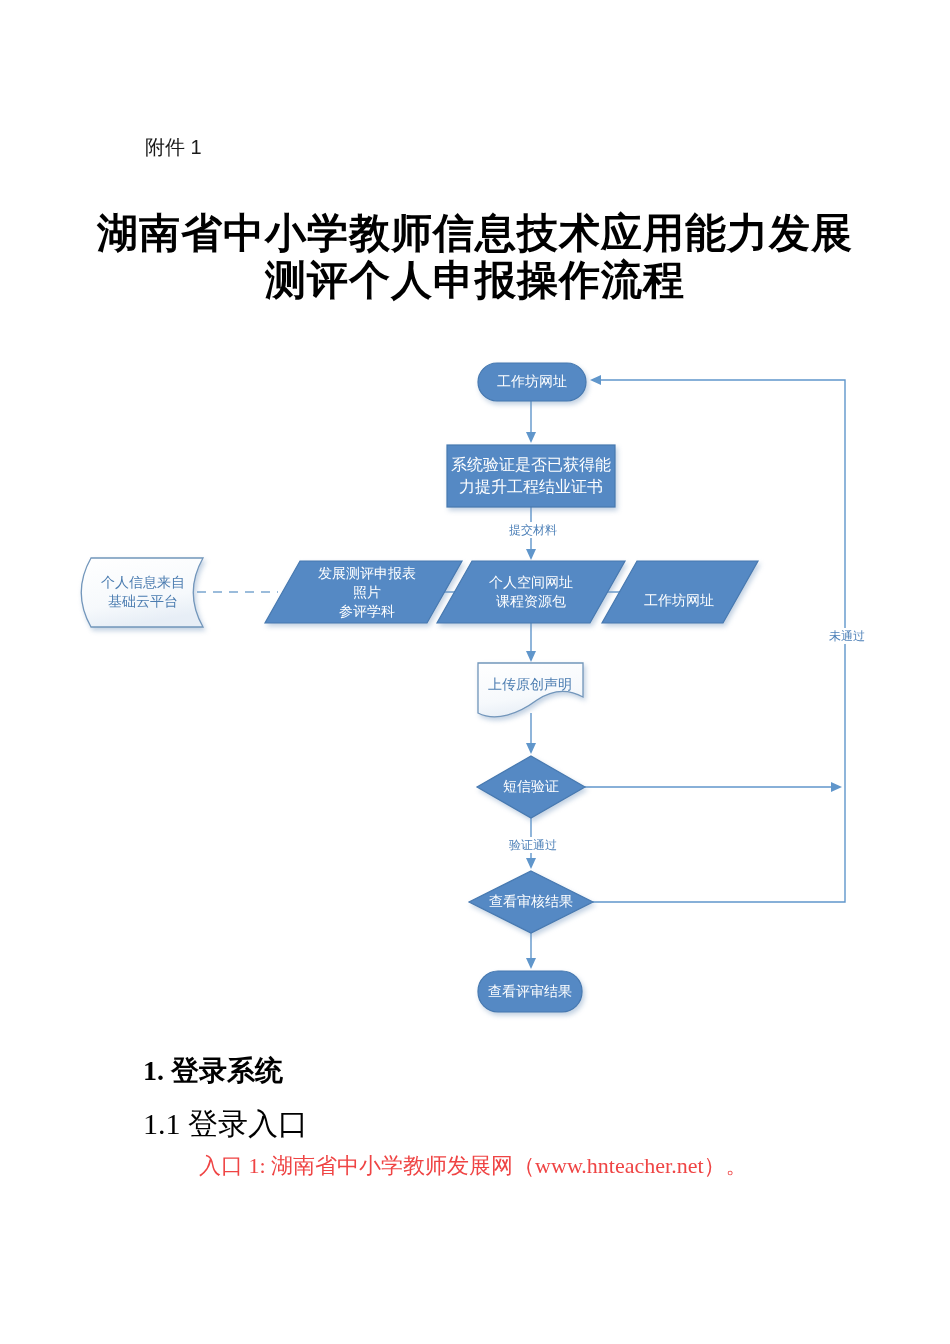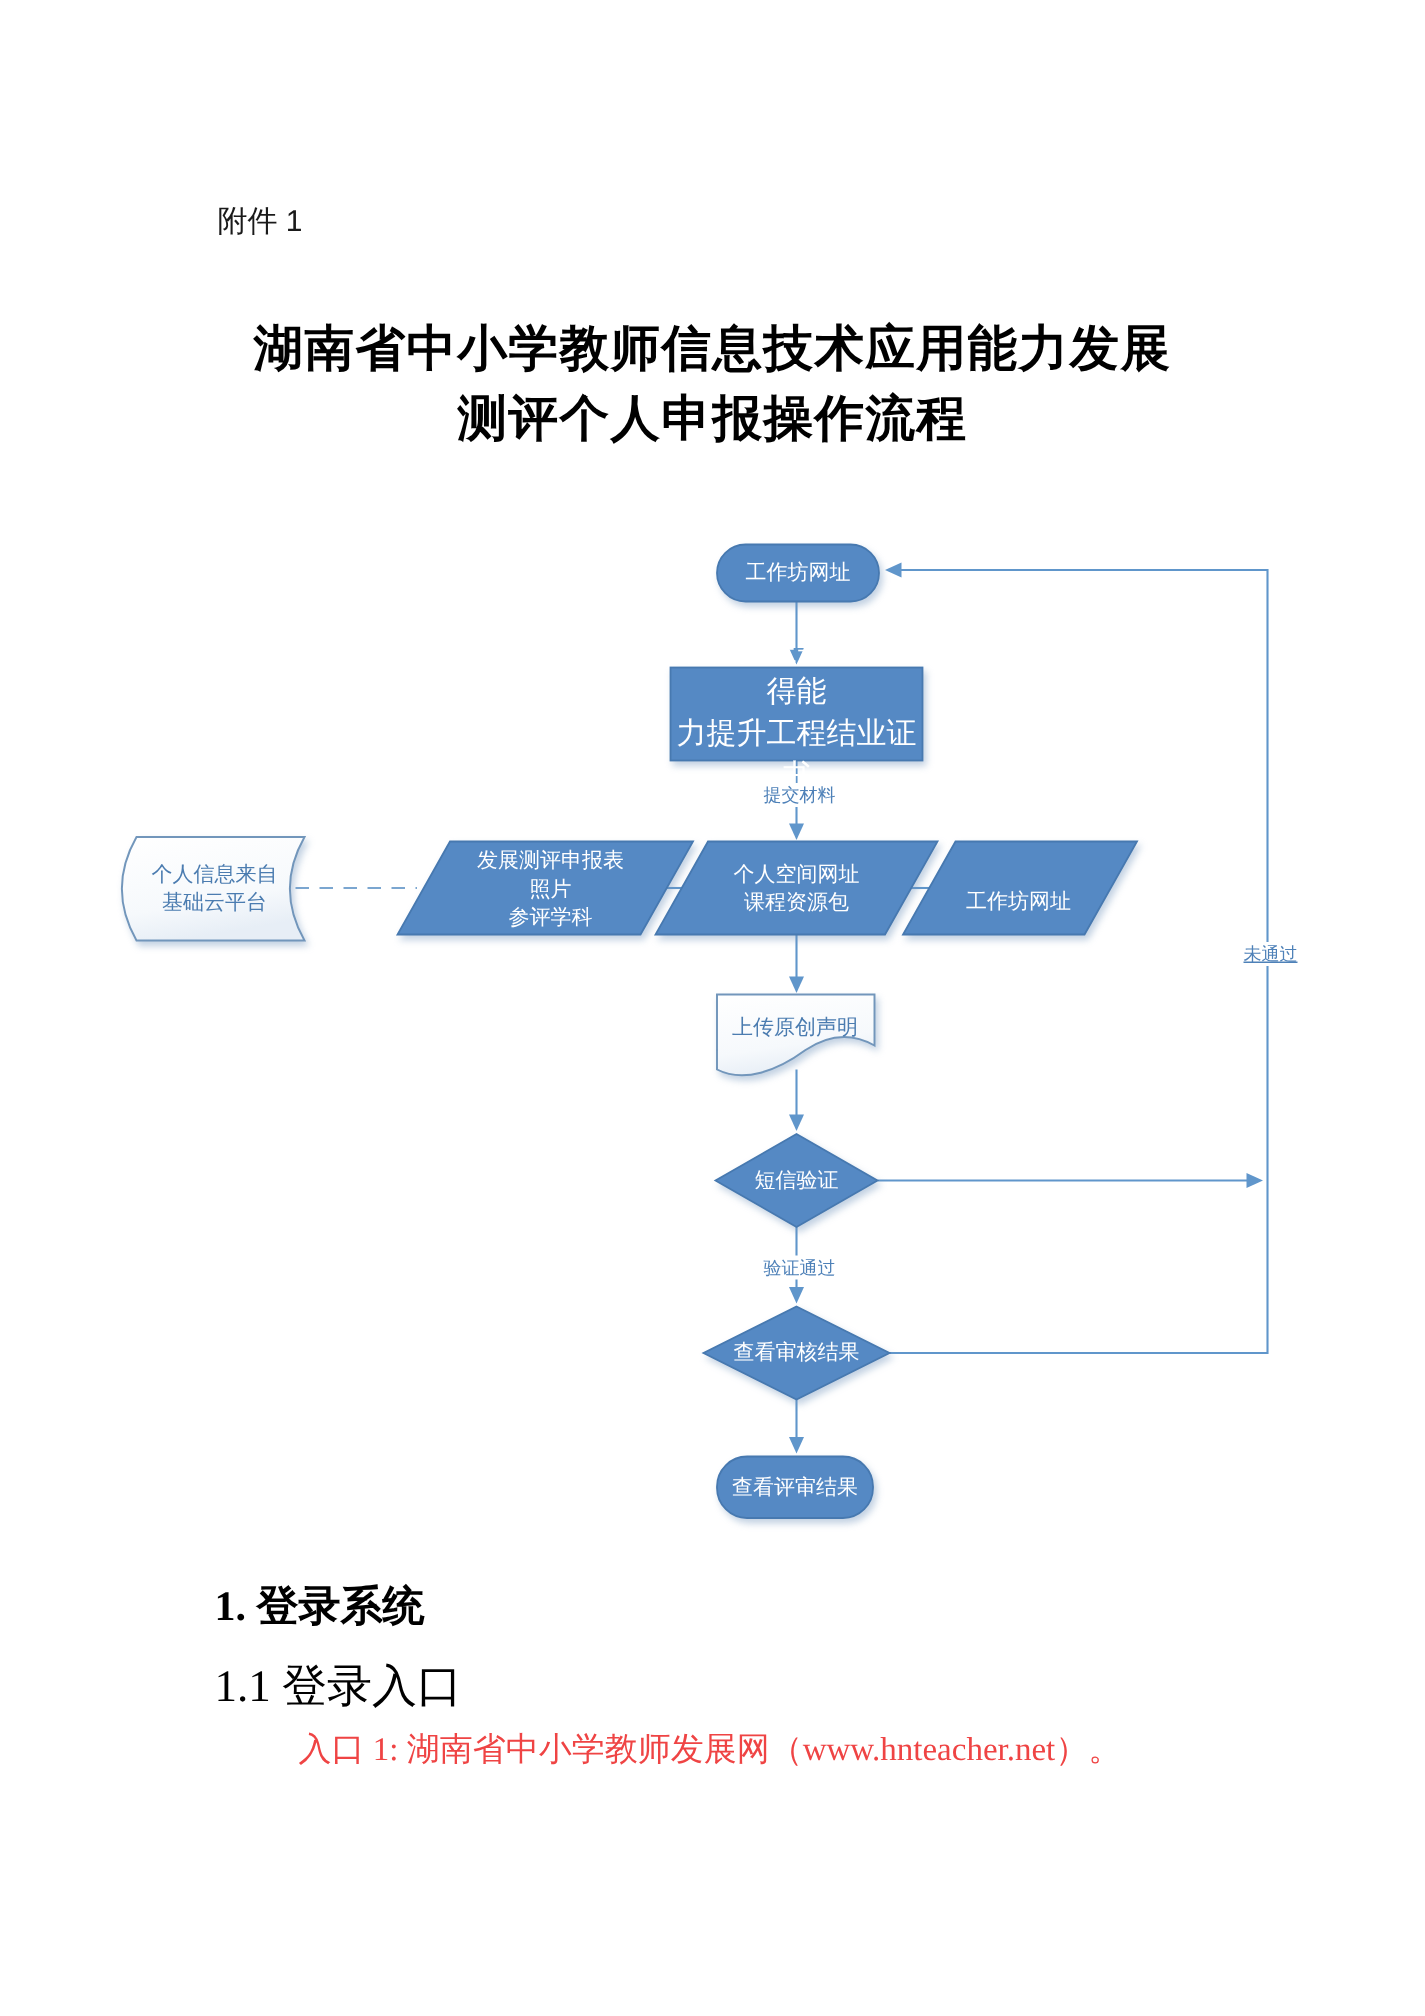--- a/index.html
+++ b/index.html
@@ -16,21 +16,21 @@
     font-family:"Liberation Sans",sans-serif;
   }
   .attachment{
     position:absolute;left:145px;top:134px;
     font-size:20px;color:#1a1a1a;
     font-family:"Liberation Sans",sans-serif;
   }
   .doc-title{
     position:absolute;left:0;top:210px;width:100%;
     text-align:center;font-family:"Liberation Serif",serif;
-    font-weight:700;font-size:33px;line-height:47px;color:#000;
+    font-weight:700;font-size:41px;line-height:47px;color:#000;
     white-space:pre-line;letter-spacing:1px;
   }
   svg.flow{position:absolute;left:0;top:0;}
   .shp{filter:drop-shadow(2px 3px 2.5px rgba(110,145,185,.42));}
   .fb{fill:var(--shape-fill);stroke:var(--shape-border);stroke-width:1.2;}
   .fw{fill:url(#gw);stroke:#7296bb;stroke-width:1.3;}
   .ln{stroke:var(--connector);stroke-width:1.4;fill:none;}
   .dash{stroke-dasharray:9 7;stroke:#7ba6d0;}
   .ah{fill:var(--connector);stroke:none;}
   .lab{
@@ -108,21 +108,21 @@
       <path class="shp fb" d="M637 561 L758 561 L723 623 L602 623 Z"></path>
       <path class="shp fw" d="M478 663 L583 663 L583 697 C567 688 552 690 537 700 C518 714 496 722 478 713 Z"></path>
       <path class="shp fb" d="M531 756 L585 787 L531 818 L477 787 Z"></path>
       <path class="shp fb" d="M531 871 L593 902 L531 933 L469 902 Z"></path>
       <rect class="shp fb" x="478" y="971" width="104" height="41" rx="20"></rect>
     </g>
   </svg>
 
   <div class="lab" style="left:478px;top:363px;width:108px;height:38px;">工作坊网址</div>
 
-  <div class="lab" style="left:449px;top:447px;width:164px;height:58px;font-size:20px;">系统验证是否已获得能
+  <div class="lab" style="left:449px;top:447px;width:164px;height:58px;font-size:16px;">系统验证是否已获得能
 力提升工程结业证书</div>
 
   <div class="lab edge" style="left:489px;top:522px;width:84px;height:16px;">提交材料</div>
 
   <div class="lab light" style="left:84px;top:559px;width:118px;height:66px;">个人信息来自
 基础云平台</div>
 
   <div class="lab" style="left:462px;top:562px;width:138px;height:60px;line-height:19px;">个人空间网址
 课程资源包</div>
 
@@ -135,19 +135,19 @@
   <div class="lab light" style="left:480px;top:665px;width:100px;height:40px;">上传原创声明</div>
 
   <div class="lab" style="left:479px;top:757px;width:104px;height:60px;">短信验证</div>
 
   <div class="lab edge" style="left:493px;top:837px;width:76px;height:16px;">验证通过</div>
 
   <div class="lab" style="left:471px;top:872px;width:120px;height:60px;">查看审核结果</div>
 
   <div class="lab" style="left:478px;top:971px;width:104px;height:41px;">查看评审结果</div>
 
-  <div class="lab edge" style="left:820px;top:628px;width:50px;height:16px;text-decoration:underline;">未通过</div>
+  <div class="lab edge" style="left:820px;top:628px;width:50px;height:16px;">未通过</div>
 
   <div class="h1">1. 登录系统</div>
   <div class="h2">1.1 登录入口</div>
   <div class="para">入口 1: 湖南省中小学教师发展网（www.hnteacher.net）。</div>
 
 </div>
 
 </body></html>

